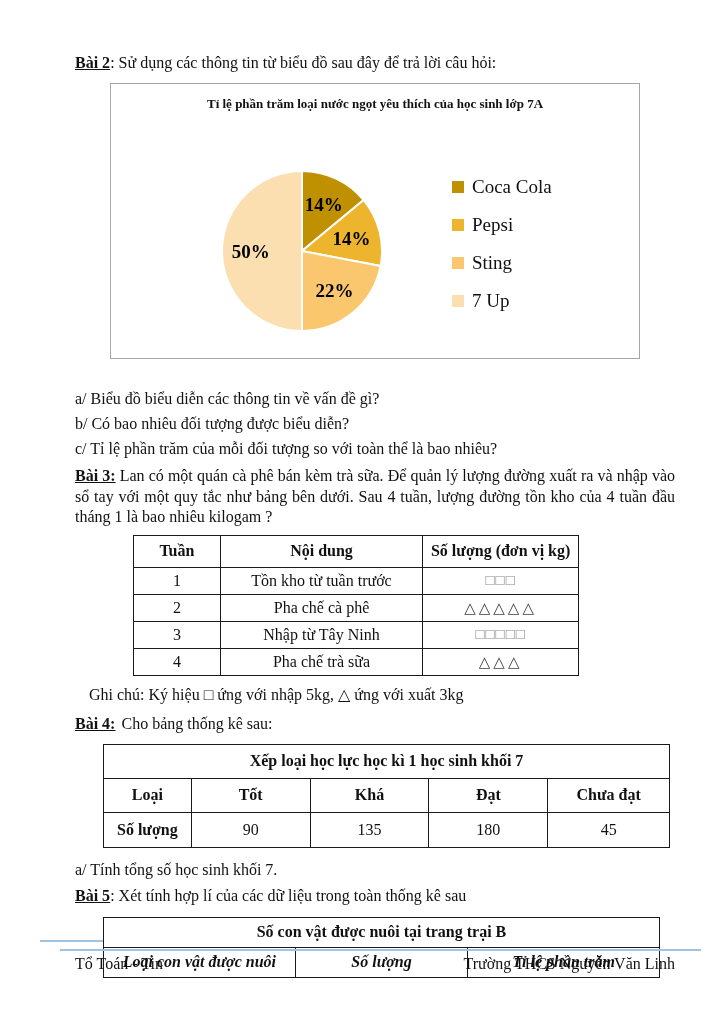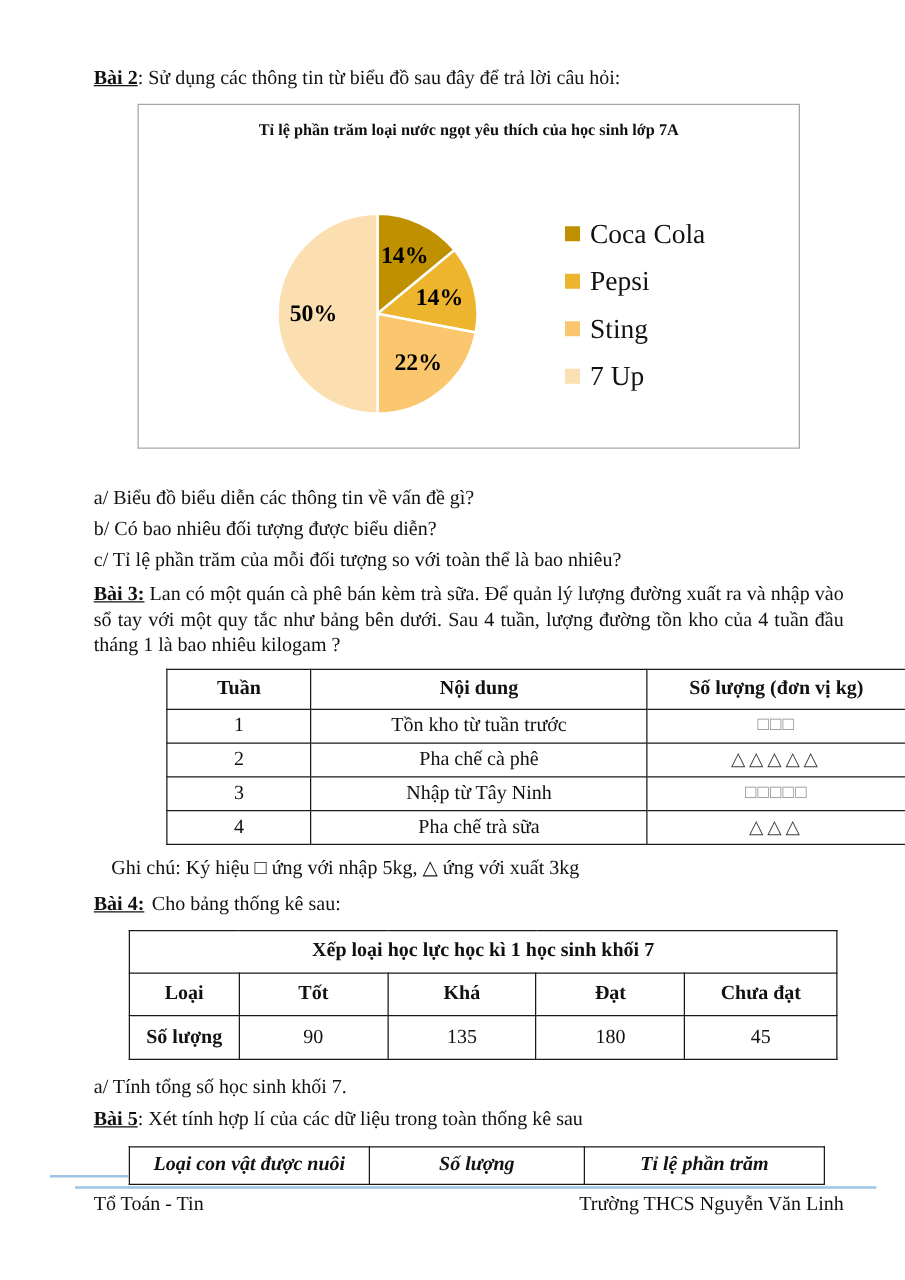--- a/index.html
+++ b/index.html
@@ -12,33 +12,33 @@
   .b2 { margin-top:52px; }
   .lbl { font-weight:bold; text-decoration:underline; }
   .gap { margin-left:6px; }
 
   
   .chart-box { position:relative; margin-top:9px; margin-left:35px; width:530px; height:276px; border:1px solid #a6a6a6; background:#fff; }
   .chart-title { position:absolute; top:11px; left:0; width:100%; text-align:center; font-weight:bold; font-size:13px; line-height:1.35; padding:0 52px; }
   .chart-box svg { position:absolute; left:0; top:0; }
   .pie-label { font-family:"Liberation Serif", serif; font-weight:bold; font-size:19px; fill:#000; text-anchor:middle; dominant-baseline:central; }
   .legend { position:absolute; left:341px; top:94px; display:flex; flex-direction:column; gap:20px; }
-  .legend-item { display:flex; align-items:center; font-size:22px; line-height:18px; }
+  .legend-item { display:flex; align-items:center; font-size:19px; line-height:18px; }
   .swatch { width:12px; height:12px; display:inline-block; margin-right:8px; flex:0 0 auto; }
 
   .qline { line-height:25px; }
   .q-first { margin-top:27px; }
 
   .para { margin-top:5px; text-align:justify; line-height:20.5px; }
 
   table { border-collapse:collapse; table-layout:fixed; }
   th, td { border:1px solid #1a1a1a; text-align:center; vertical-align:middle; font-size:16px; }
   th { font-weight:bold; }
 
-  .t3 { margin-top:7px; margin-left:58px; width:592px; }
+  .t3 { margin-top:7px; margin-left:58px; width:446px; }
   .t3 th { height:32px; }
   .t3 td { height:27px; }
   .sym { font-size:15px; color:#6e6e6e; }
   .sym-sq { letter-spacing:1px; color:#8a8a8a; }
   .sym-tri { letter-spacing:3px; color:#3d3d3d; }
 
   .note { margin-top:8px; padding-left:14px; line-height:22px; }
   .b4h { margin-top:7px; }
 
   .t4 { margin-top:9px; margin-left:28px; width:567px; }
@@ -177,20 +177,23 @@
 
     <div class="qline26"><span class="lbl">Bài 5</span><span>: Xét tính hợp lí của các dữ liệu trong toàn thống kê sau</span></div>
 
     <table class="t5">
       <colgroup>
           <col style="width:34.5%">
           <col style="width:31%">
           <col style="width:34.5%">
         </colgroup>
       <tbody>
+          <tr>
+        <td class="tt" colspan="3">Số con vật được nuôi tại trang trại B</td>
+      </tr>
       <tr>
         <th>Loại con vật được nuôi</th>
         <th>Số lượng</th>
         <th>Tỉ lệ phần trăm</th>
       </tr>
     </tbody>
       </table>
 
   </div>
 

